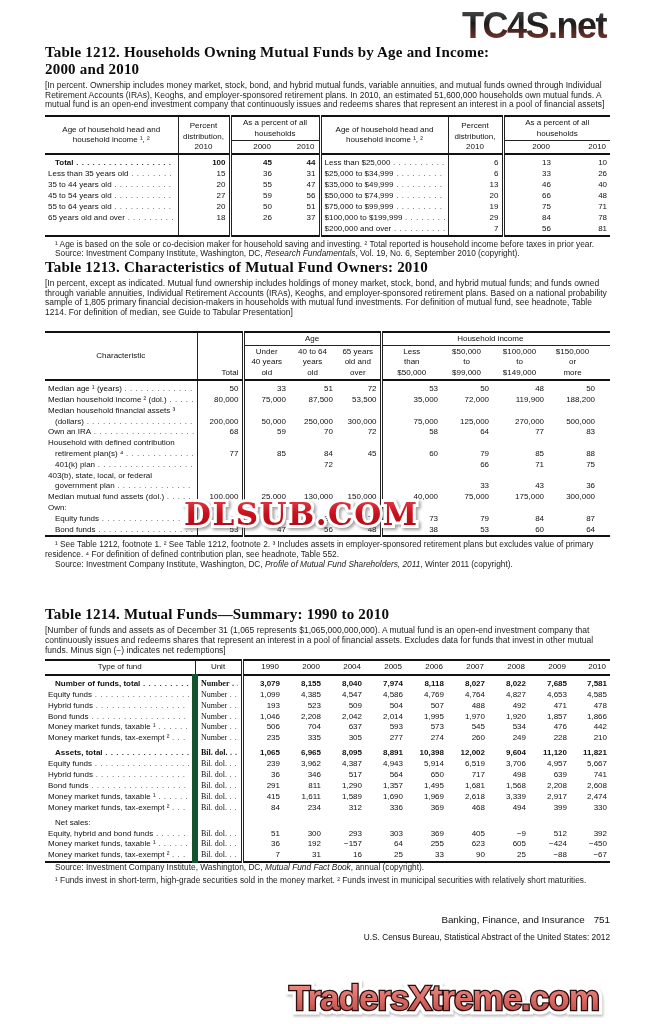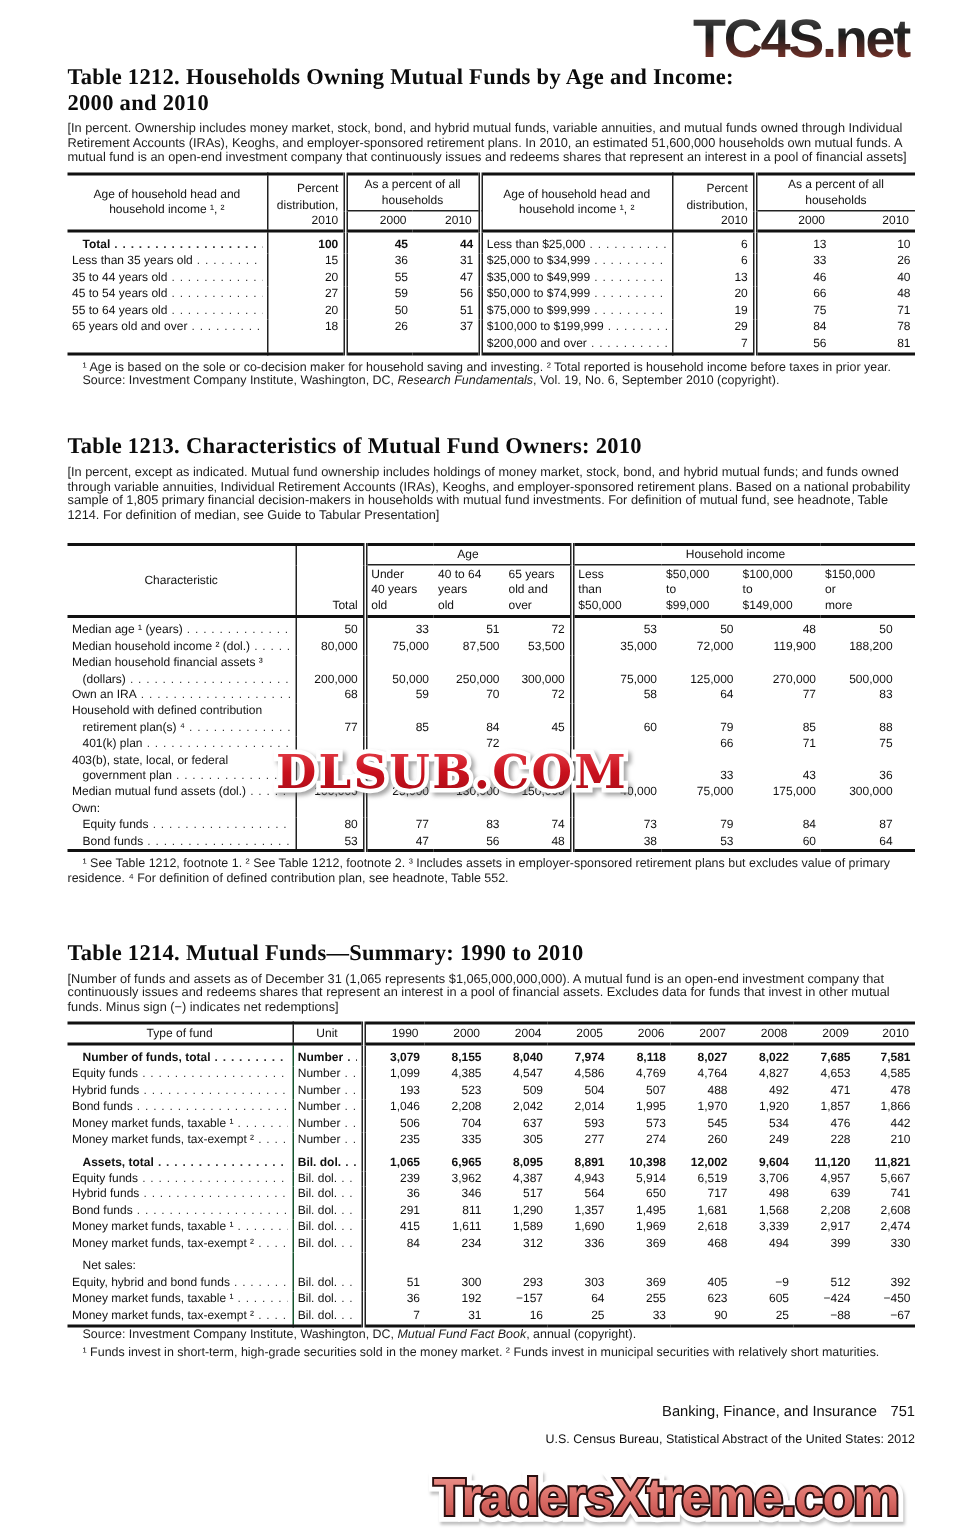--- a/index.html
+++ b/index.html
@@ -17,24 +17,24 @@
   .fn.src{margin-top:0;}
   .fn i{}
 
   table{border-collapse:collapse;table-layout:fixed;width:565px;
         font-size:8px;line-height:10.4px;color:#111;}
   table{border-top:2px solid #111;border-bottom:2px solid #111;}
   thead{border-bottom:2px solid #111;}
   th{font-weight:normal;padding:1px 3px;}
   td{vertical-align:bottom;padding:0 3px 0.5px 3px;}
   .stub-h{text-align:center;vertical-align:middle;white-space:pre-line;}
-  .pct-h{text-align:right;vertical-align:bottom;white-space:pre-line;}
+  .pct-h{text-align:center;vertical-align:bottom;white-space:pre-line;}
   .grp{text-align:center;border-bottom:1px solid #222;white-space:pre-line;vertical-align:bottom;}
   .yr{text-align:right;padding-right:4px;}
-  .sub-h{text-align:left;vertical-align:bottom;white-space:pre-line;}
+  .sub-h{text-align:center;vertical-align:bottom;white-space:pre-line;}
   .tot-h{text-align:right;vertical-align:bottom;}
   .num{text-align:right;white-space:nowrap;}
   .stub{overflow:hidden;white-space:nowrap;}
   .b{font-weight:bold;}
   .lead{display:flex;align-items:baseline;}
   .lead.ind{padding-left:7px;}
   .ldr{flex:1;overflow:hidden;white-space:nowrap;color:#333;}
   .ldr::before{content:"\00a0. . . . . . . . . . . . . . . . . . . . . . . . . . . . . . . . . . . . . . . . . . . . .";letter-spacing:.5px;}
   tr.gap td{padding-top:4px;}
   tbody tr:first-child td{padding-top:3px;}
@@ -44,27 +44,27 @@
   #t12b td:nth-child(2){border-left:1px solid #222;text-align:right;}
   #t12b td:nth-child(3){border-left:3px double #222;}
   #t12b td:nth-child(5){border-left:3px double #222;}
   #t12b td:nth-child(6){border-left:1px solid #222;}
   #t12b td:nth-child(7){border-left:3px double #222;}
   #t13b td:nth-child(2){border-left:1px solid #222;}
   #t13b td:nth-child(3){border-left:3px double #222;}
   #t13b td:nth-child(6){border-left:3px double #222;}
   #t13b td:nth-child(9){padding-right:15px;}
   #t1213 .sub-h:last-child,#t1213 .grp:last-child{padding-right:15px;}
-  #t14b td:nth-child(2){border-left:1px solid #14532d;}
+  #t14b td:nth-child(2){border-left:6px solid #14532d;font-family:Liberation Serif, serif;}
   #t14b td:nth-child(3){border-left:3px double #222;}
 
   #t1212{margin-top:5px;}
   #t1213{margin-top:13px;}
   #t1214{margin-top:4px;}
-  .sec2{margin-top:31px;}
+  .sec2{}
   .sec3{margin-top:37px;}
 
   .pg-head{margin-top:29px;text-align:right;font-size:9.8px;color:#101010;}
   .pg-head .pgnum{margin-left:9px;margin-top:31px;}
   .census-line{margin-top:7px;text-align:right;font-size:8.3px;color:#101010;}
 
   .wm{position:absolute;pointer-events:none;}
   #wm-top{top:4px;left:460px;}
   #wm-mid{top:489px;left:180px;}
   #wm-bot{top:974px;left:286px;}
@@ -475,20 +475,21 @@
               <td class="num">56</td>
               <td class="num">48</td>
               <td class="num">38</td>
               <td class="num">53</td>
               <td class="num">60</td>
               <td class="num">64</td>
             </tr>
           </tbody>
       </table>
       <p class="fn">¹ See Table 1212, footnote 1. ² See Table 1212, footnote 2. ³ Includes assets in employer-sponsored retirement plans but excludes value of primary residence. ⁴ For definition of defined contribution plan, see headnote, Table 552.</p>
+      <p class="fn src"><span>Source: Investment Company Institute, Washington, DC, </span><i>Profile of Mutual Fund Shareholders, 2011</i><span>, Winter 2011 (copyright).</span></p>
     </div>
 
     <div class="sec3">
       <h2 class="tbl-title">Table 1214. Mutual Funds—Summary: 1990 to 2010</h2>
       <p class="hn">[Number of funds and assets as of December 31 (1,065 represents $1,065,000,000,000). A mutual fund is an open-end investment company that continuously issues and redeems shares that represent an interest in a pool of financial assets. Excludes data for funds that invest in other mutual funds. Minus sign (−) indicates net redemptions]</p>
       <table id="t1214">
         <colgroup>
           <col style="width:150px">
             <col style="width:47px">
           <col style="width:41px">

